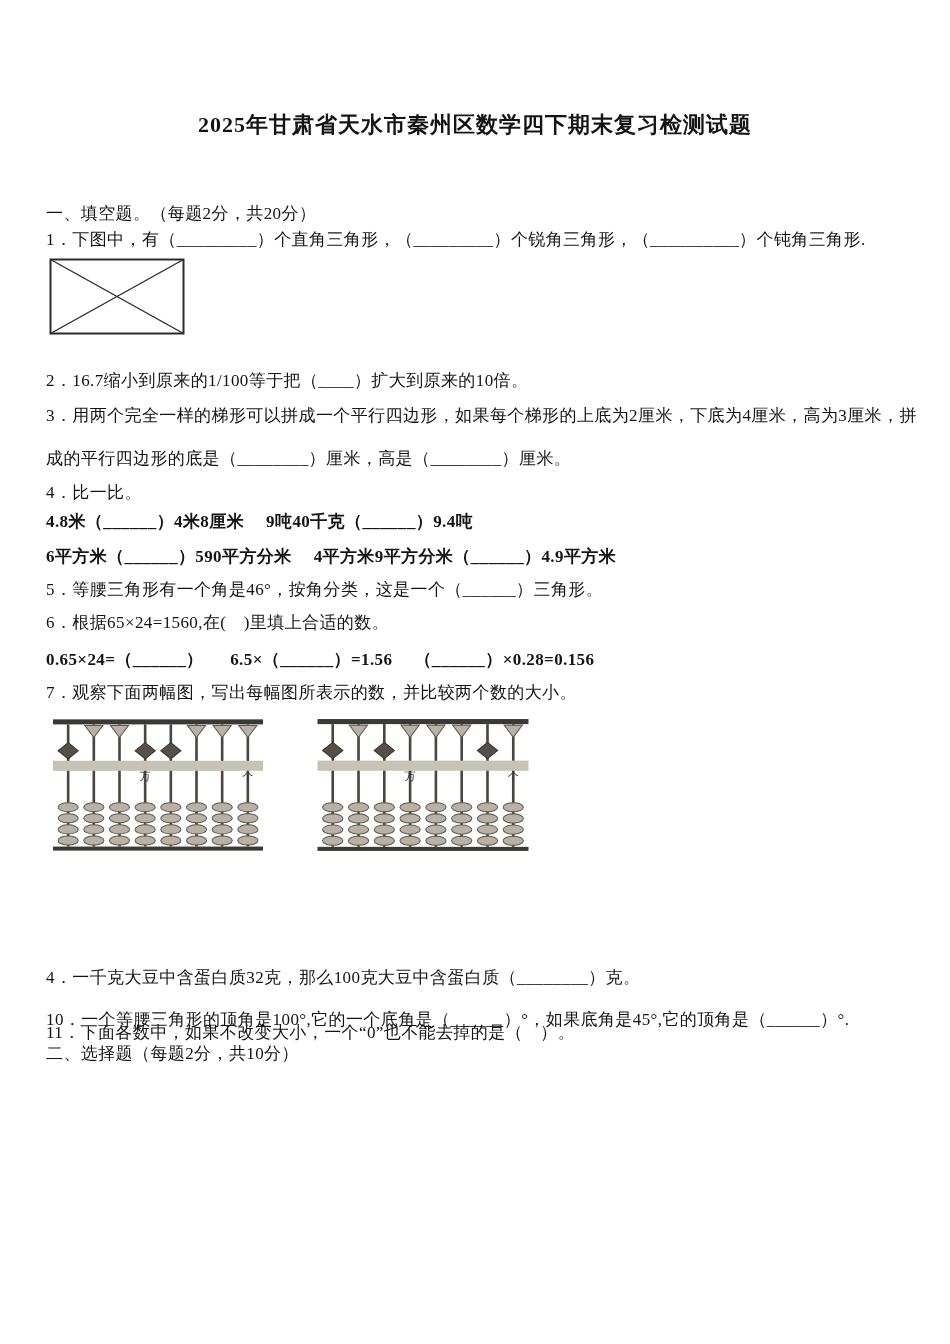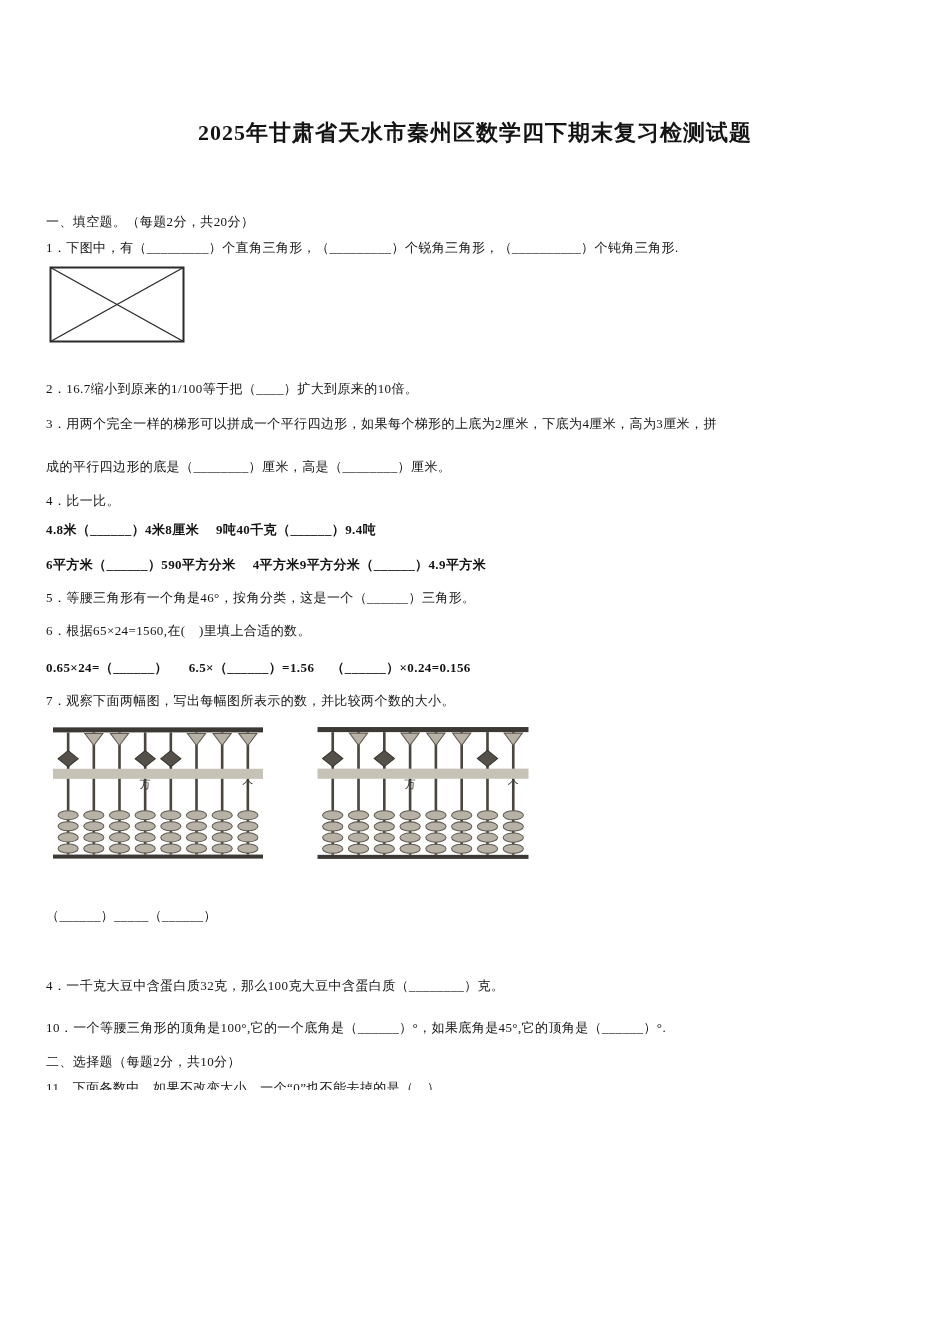--- a/index.html
+++ b/index.html
@@ -1,30 +1,30 @@
 <!DOCTYPE html>
 <html><head>
 <meta charset="utf-8">
 <style>
   * { margin:0; padding:0; box-sizing:border-box; }
   html,body { background:#ffffff; }
   .page {
-    position:relative; width:950px; height:1082px; margin:8px auto;
+    position:relative; width:950px; height:1082px; margin:0 auto;
     background:#ffffff; overflow:hidden;
     font-family:"Liberation Serif","DejaVu Serif",serif;
     color:#141414;
   }
   .title {
     position:absolute; top:110px; left:0; right:0;
     text-align:center; font-size:22px; font-weight:bold;
     letter-spacing:1px;
   }
   .ln {
     position:absolute; left:46px; right:30px;
-    font-size:13px; line-height:22px; white-space:pre-wrap;
+    font-size:17px; line-height:22px; white-space:pre-wrap;
     letter-spacing:0.4px;
   }
   .bold { font-weight:bold; }
   .opts .opt { display:inline-block; width:222px; font-weight:normal; }
   .fig { position:absolute; }
   .rect-fig { position:absolute; left:49px; top:258px; width:136px; height:78px; }
   .abacus-l { left:52px;  top:716px; width:212px; height:142px; }
   .abacus-r { left:315px; top:716px; width:216px; height:142px; }
 </style>
 </head>
@@ -44,21 +44,21 @@
   </svg>
 
   <div class="ln" style="top:370px">2．16.7缩小到原来的1/100等于把（____）扩大到原来的10倍。</div>
   <div class="ln" style="top:405px">3．用两个完全一样的梯形可以拼成一个平行四边形，如果每个梯形的上底为2厘米，下底为4厘米，高为3厘米，拼</div>
   <div class="ln" style="top:448px">成的平行四边形的底是（________）厘米，高是（________）厘米。</div>
   <div class="ln" style="top:482px">4．比一比。</div>
   <div class="ln bold" style="top:511px">4.8米（______）4米8厘米　 9吨40千克（______）9.4吨</div>
   <div class="ln bold" style="top:546px">6平方米（______）590平方分米　 4平方米9平方分米（______）4.9平方米</div>
   <div class="ln" style="top:579px">5．等腰三角形有一个角是46°，按角分类，这是一个（______）三角形。</div>
   <div class="ln" style="top:612px">6．根据65×24=1560,在(　)里填上合适的数。</div>
-  <div class="ln bold" style="top:649px">0.65×24=（______）　  6.5×（______）=1.56　 （______）×0.24=0.156</div>
+  <div class="ln bold" style="top:649px">0.65×24=（______）　  6.5×（______）=1.56　 （______）×0.28=0.156</div>
   <div class="ln" style="top:682px">7．观察下面两幅图，写出每幅图所表示的数，并比较两个数的大小。</div>
 
   <div class="fig abacus-l"><svg viewBox="0 0 210 140" width="100%" height="100%">
         <rect x="1" y="3" width="208" height="5" fill="#3c3934"></rect>
         <rect x="1" y="129" width="208" height="4" fill="#3c3934"></rect>
         <line x1="16" y1="8" x2="16" y2="129" stroke="#4a463f" stroke-width="2.6"></line>
         <line x1="41.42857142857143" y1="8" x2="41.42857142857143" y2="129" stroke="#4a463f" stroke-width="2.6"></line>
         <line x1="66.85714285714286" y1="8" x2="66.85714285714286" y2="129" stroke="#4a463f" stroke-width="2.6"></line>
         <line x1="92.28571428571428" y1="8" x2="92.28571428571428" y2="129" stroke="#4a463f" stroke-width="2.6"></line>
         <line x1="117.71428571428571" y1="8" x2="117.71428571428571" y2="129" stroke="#4a463f" stroke-width="2.6"></line>
@@ -158,26 +158,25 @@
         <ellipse cx="168.57142857142856" cy="90" rx="10" ry="4.5" fill="#b8b2a6" stroke="#5e594f" stroke-width="1"></ellipse>
         <polygon points="185,9 203,9 194,21" fill="#b8b2a6" stroke="#5e594f" stroke-width="1"></polygon>
         <ellipse cx="194" cy="123" rx="10" ry="4.5" fill="#b8b2a6" stroke="#5e594f" stroke-width="1"></ellipse>
         <ellipse cx="194" cy="112" rx="10" ry="4.5" fill="#b8b2a6" stroke="#5e594f" stroke-width="1"></ellipse>
         <ellipse cx="194" cy="101" rx="10" ry="4.5" fill="#b8b2a6" stroke="#5e594f" stroke-width="1"></ellipse>
         <ellipse cx="194" cy="90" rx="10" ry="4.5" fill="#b8b2a6" stroke="#5e594f" stroke-width="1"></ellipse>
         <text x="92.28571428571428" y="63" text-anchor="middle" font-size="11" fill="#3a362f">万</text>
         <text x="194" y="63" text-anchor="middle" font-size="11" fill="#3a362f">个</text>
       </svg></div>
 
-  <div class="ln" style="top:897px">（______）_____（______）</div>
   <div class="ln" style="top:967px">4．一千克大豆中含蛋白质32克，那么100克大豆中含蛋白质（________）克。</div>
   <div class="ln" style="top:1009px">10．一个等腰三角形的顶角是100°,它的一个底角是（______）°，如果底角是45°,它的顶角是（______）°.</div>
 
   <div class="ln" style="top:1043px">二、选择题（每题2分，共10分）</div>
-  <div class="ln" style="top:1069px">11．下面各数中，如果不改变大小，一个“0”也不能去掉的是（　）。</div>
+  <div class="ln" style="top:1022px">11．下面各数中，如果不改变大小，一个“0”也不能去掉的是（　）。</div>
   <div class="ln opts" style="top:1102px">
     <span class="opt">A．60.800</span><span class="opt">B．600.08</span><span class="opt">C．800.60</span>
   </div>
   <div class="ln opts" style="top:1172px">
     <span class="opt">A．20.100</span><span class="opt">B．200.01</span><span class="opt">C．20.001</span>
   </div>
   <div class="ln" style="top:1205px">13．有一列数字1，3，5，7，9，……则第n个数表示为（　）</div>
 
 </div>
 

